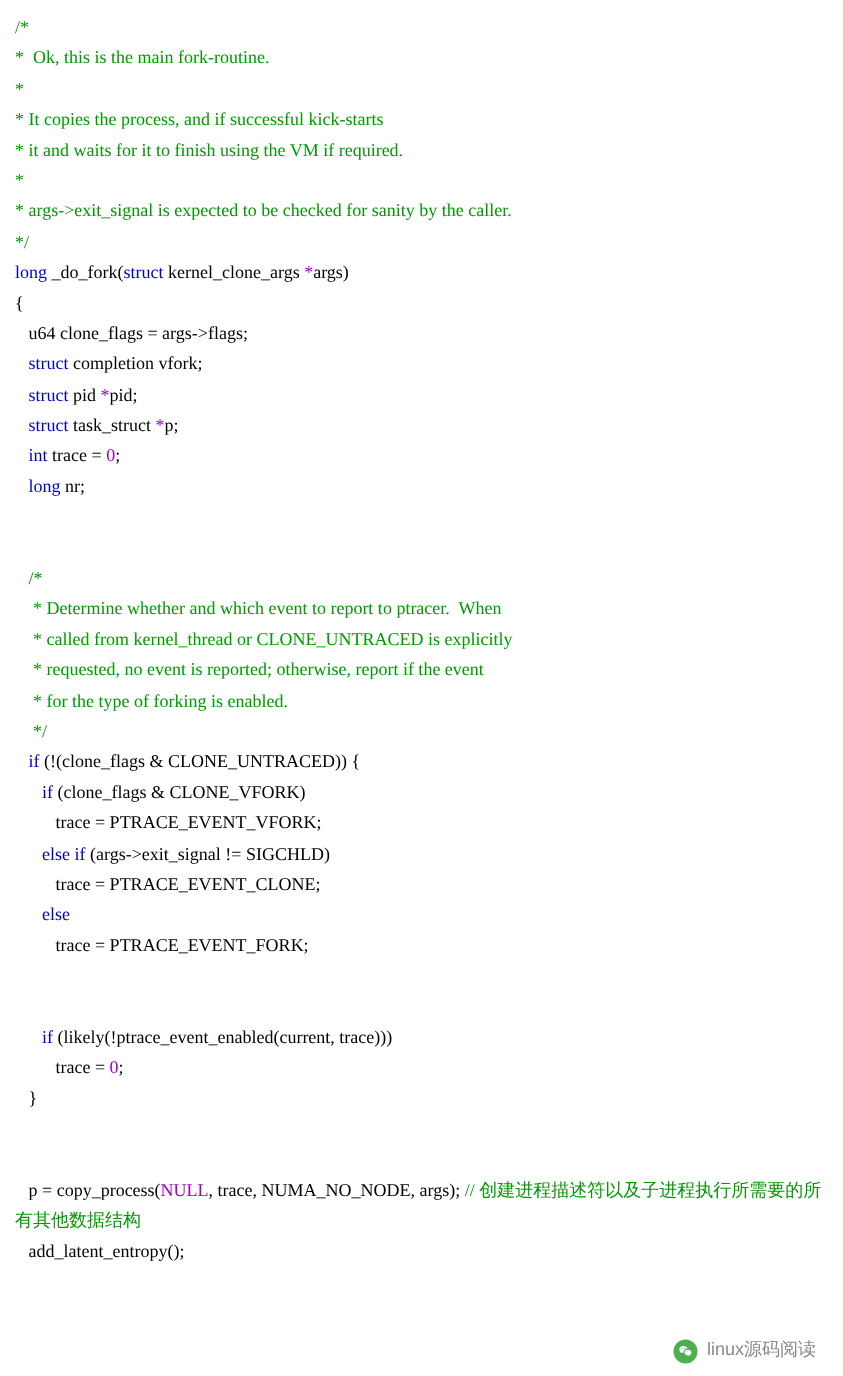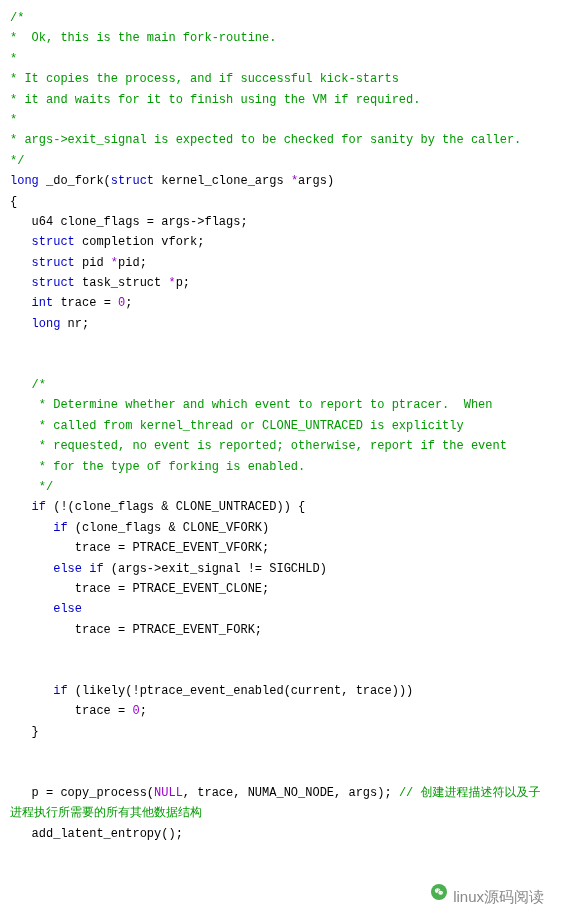--- a/index.html
+++ b/index.html
@@ -15,34 +15,34 @@
     font-size: 12px;
     line-height: 1.7;
     color: #000;
     padding: 8px 10px;
     position: relative;
     overflow: hidden;
   }
   pre {
     white-space: pre-wrap;
     word-wrap: break-word;
-    font-family: Liberation Mono, monospace;
+    font-family: Liberation Serif, serif;
   }
   .green { color: #009900; }
   .blue  { color: #0000cc; }
   .purple{ color: #9900cc; }
   .footer {
     position: absolute;
     bottom: 8px;
     right: 18px;
     font-family: sans-serif;
-    font-size: 15px;
+    font-size: 12px;
     color: #888;
     display: flex;
-    align-items: flex-start;
+    align-items: flex-end;
     gap: 6px;
   }
   .footer-icon {
     width: 16px;
     height: 16px;
     border-radius: 50%;
     background: #4caf50;
     display: inline-flex;
     align-items: center;
     justify-content: center;

